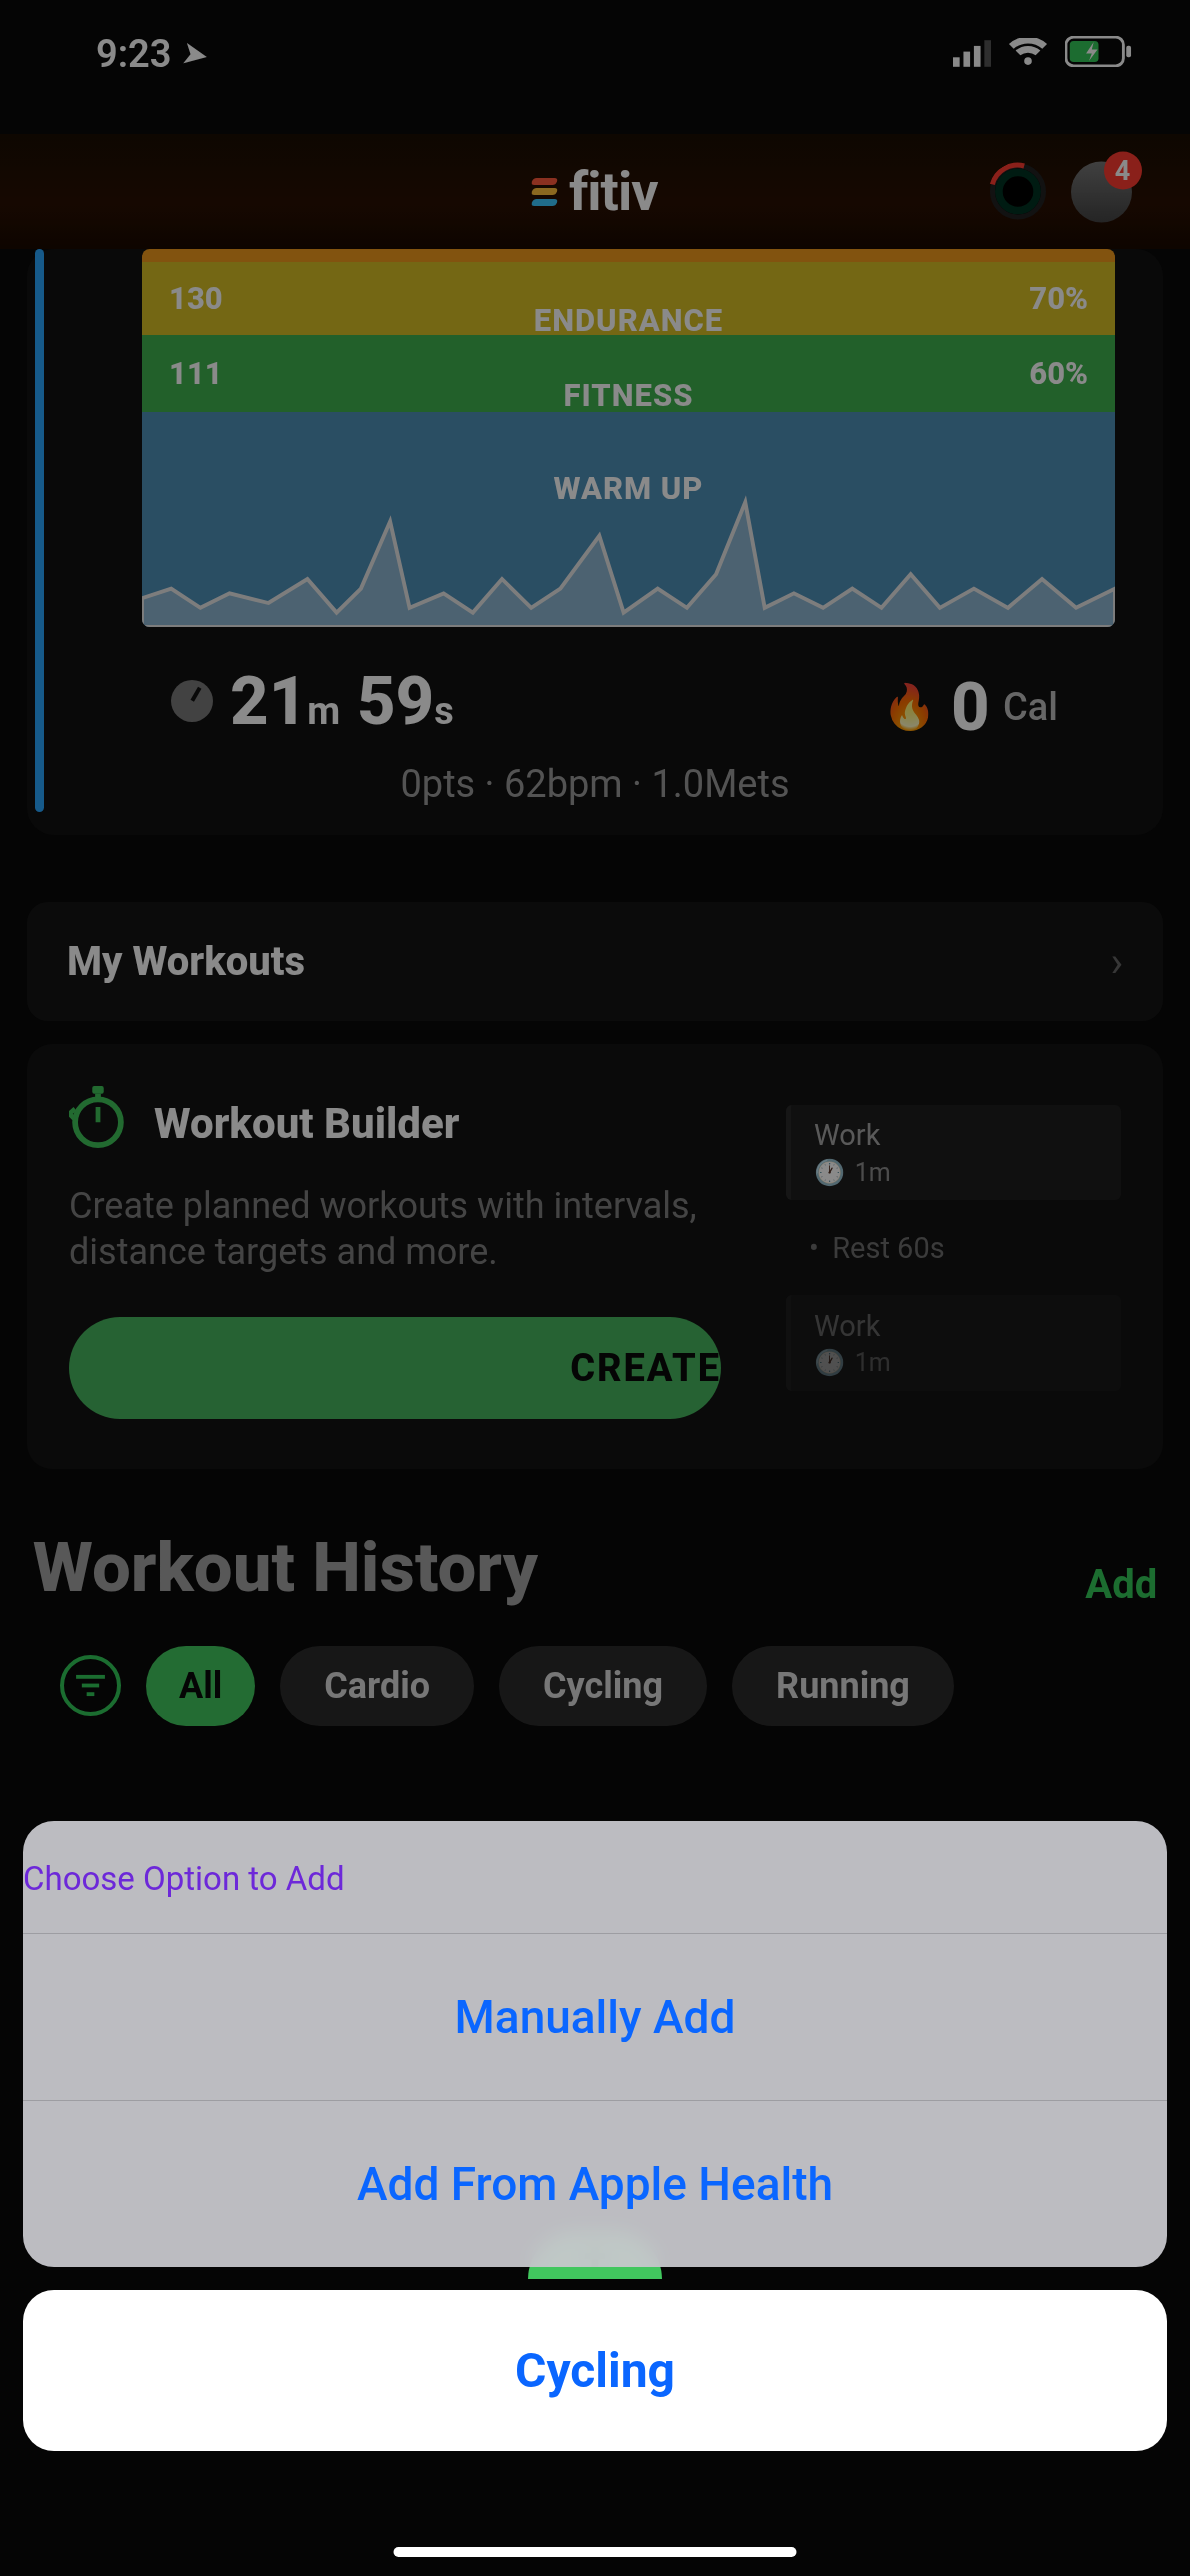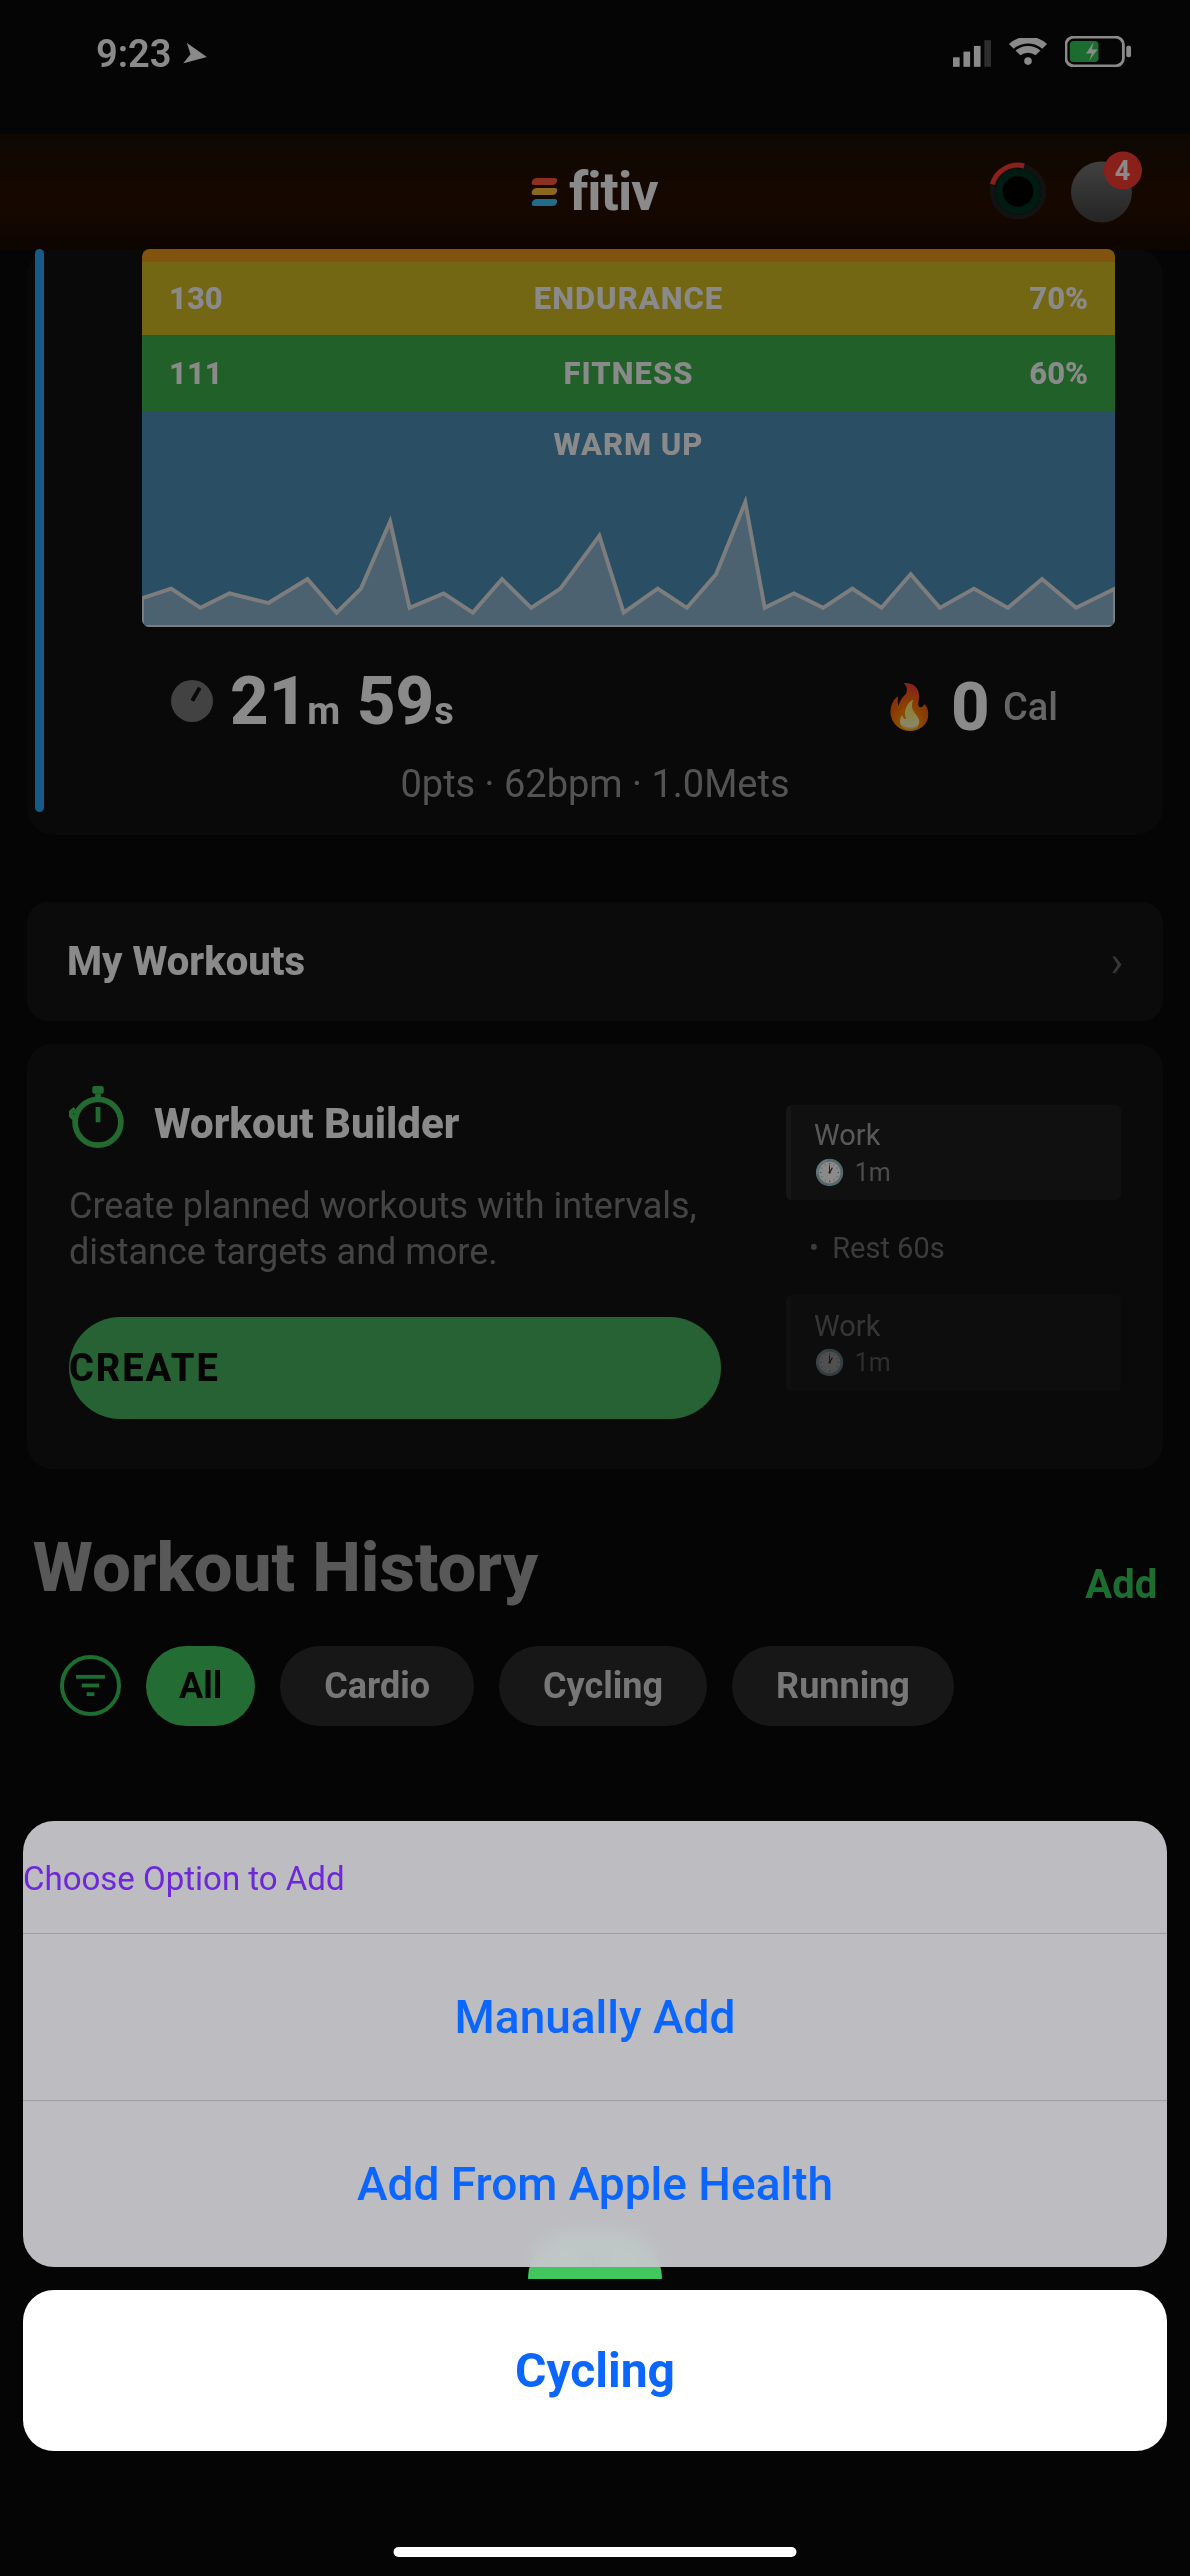--- a/index.html
+++ b/index.html
@@ -27,21 +27,21 @@
   .badge { position: absolute; top: -9.6px; right: -9.6px; background: #ff3b30; color: #fff; width: 38px; height: 38px; border-radius: 50%; display: flex; align-items: center; justify-content: center; font-size: 27px; font-weight: 700; }
 
   
   .content { position: absolute; top: 249px; left: 0; right: 0; bottom: 0; padding: 0 27px; }
 
   
   .workout-card { background: #111; border-radius: 27px; padding: 0 0 29px 0; position: relative; overflow: visible; }
   .blue-bar { position: absolute; left: 7.7px; top: 0; bottom: 23px; width: 9.6px; background: #2aa7ff; border-radius: 5.8px; }
   .zones { margin: 0 48px 0 115px; border-radius: 7.7px; overflow: hidden; position: relative; }
   .zone-row { display: flex; align-items: center; justify-content: space-between; padding: 0 27px; font-weight: 800; font-size: 31px; color: #fff; position: relative; }
-  .zone-row .z-label { position: absolute; left: 0; right: 0; text-align: center; letter-spacing: 1px; }
+  .zone-row .z-label { position: absolute; left: 0; right: 0; text-align: center; letter-spacing: 1px; margin-top: 44px; }
   .zone-row.orange { background: #f09a1d; height: 13.4px; }
   .zone-row.yellow { background: #d6bf26; height: 73px; }
   .zone-row.green  { background: #3fb24f; height: 77px; }
   .zone-row.blue   { background: #4f90b8; height: 215px; flex-direction: column; justify-content: flex-start; padding-top: 13.4px; position: relative; }
   .zone-row.blue .z-label { position: static; }
   .sparkline { position: absolute; left: 0; right: 0; bottom: 0; height: 144px; }
   .sparkline svg { width: 100%; height: 100%; display: block; }
 
   .stats-row { display: flex; align-items: baseline; justify-content: space-between; padding: 35px 105px 5.8px 144px; }
   .time-block { display: flex; align-items: center; gap: 17px; }
@@ -58,21 +58,21 @@
   .row-card { margin-top: 67px; background: #161616; border-radius: 21px; padding: 35px 40px; display: flex; align-items: center; justify-content: space-between; }
   .row-card .title { font-size: 40px; font-weight: 800; }
   .chev { color: #666; font-size: 42px; }
 
   
   .builder-card { margin-top: 23px; background: #131313; border-radius: 25px; padding: 42px 42px 50px 42px; display: flex; gap: 35px; }
   .builder-left { flex: 1; }
   .builder-title { display: flex; align-items: center; gap: 27px; font-size: 42px; font-weight: 800; }
   .sw-icon { color: #3fc45a; font-size: 54px; }
   .builder-desc { font-size: 36px; color: #7f7f7f; line-height: 1.28; margin-top: 21px; }
-  .create-btn { margin-top: 42px; background: #46b55e; color: #0a0a0a; font-size: 38px; font-weight: 800; letter-spacing: 1.9px; text-align: left; padding: 29px 0; border-radius: 58px; width: 652px; }
+  .create-btn { margin-top: 42px; background: #46b55e; color: #0a0a0a; font-size: 38px; font-weight: 800; letter-spacing: 1.9px; text-align: right; padding: 29px 0; border-radius: 58px; width: 652px; }
   .builder-right { width: 335px; padding-top: 19px; }
   .seg { background: #1e1e1e; border-radius: 5.8px; padding: 13.4px 23px; color: #a5a5a5; font-size: 29px; margin-bottom: 17px; border-left: 5.8px solid #2a2a2a; }
   .seg .small { display: flex; align-items: center; gap: 9.6px; font-size: 25px; color: #8d8d8d; margin-top: 5.8px; }
   .seg.rest { background: transparent; display: flex; align-items: center; gap: 13.4px; color: #6d6d6d; border: none; }
   .seg.faded { opacity: .55; }
 
   
   .section-header { margin-top: 58px; display: flex; align-items: flex-end; justify-content: space-between; padding: 0 5.8px; }
   .section-header h2 { font-size: 69px; font-weight: 800; color: #a3a3a3; }
   .add-link { color: #35c95a; font-size: 40px; font-weight: 700; }

